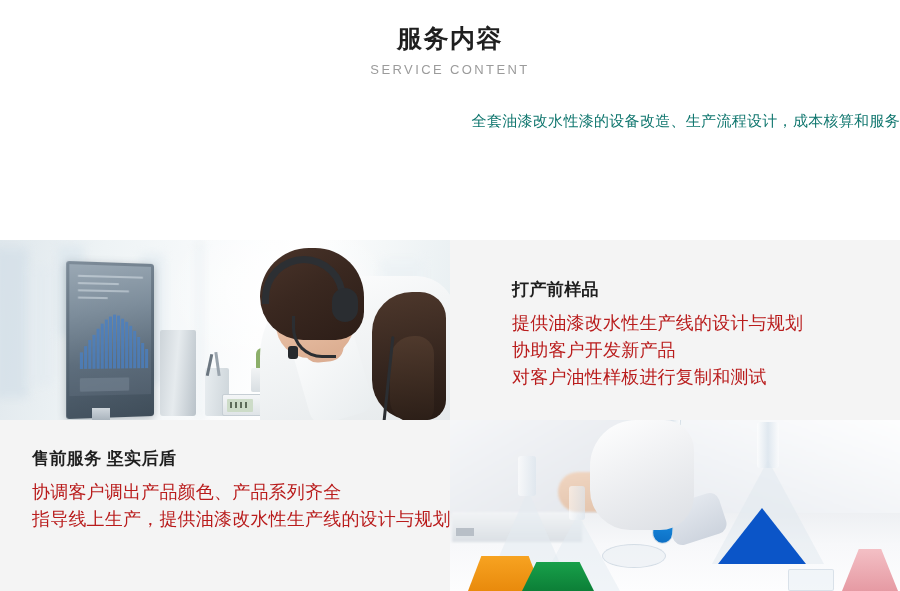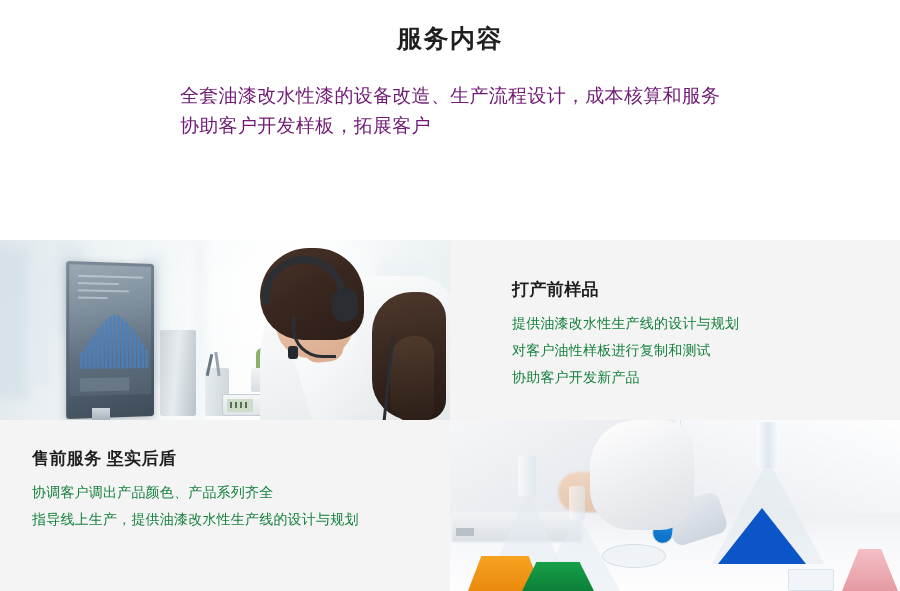--- a/index.html
+++ b/index.html
@@ -20,22 +20,22 @@
   }
   .header-sub {
     margin-top: 7px;
     font-size: 13px; color: #9b9b9b; font-weight: normal;
     letter-spacing: 2.4px; line-height: 18px;
   }
 
   
   .intro { margin-top: 27px; padding-left: 180px; }
   .intro-line {
-    font-size: 19px; color: #701a75; line-height: 30px;
-    letter-spacing: 0.3px; white-space: nowrap;
+    font-size: 15px; color: #0f766e; line-height: 30px;
+    letter-spacing: 0.3px; white-space: nowrap; text-align: right;
   }
 
   
   .grid {
     position: absolute; left: 0; top: 240px;
     width: 900px; height: 351px;
     display: grid;
     grid-template-columns: 450px 450px;
     grid-template-rows: 180px 171px;
   }
@@ -44,21 +44,21 @@
 
   .panel-inner-right { padding: 37px 20px 0 62px; }
   .panel-inner-left  { padding: 26px 20px 0 32px; }
 
   .panel-heading {
     font-size: 17px; font-weight: bold; color: #1f1f1f;
     line-height: 26px; letter-spacing: 0.4px; margin-bottom: 7px;
     white-space: nowrap;
   }
   .panel-line {
-    font-size: 14px; color: #15803d; line-height: 27px;
+    font-size: 18px; color: #b91c1c; line-height: 27px;
     letter-spacing: 0.2px; white-space: nowrap;
   }
 
   
   .photo-agent {
     background:
       radial-gradient(ellipse 160px 120px at 62% 28%, rgba(255,255,255,0.95), rgba(255,255,255,0) 70%),
       linear-gradient(100deg, #dfe7ec 0%, #eef3f5 22%, #f8fafb 45%, #ffffff 62%, #f4f7f8 80%, #e7eef1 100%);
   }
   
@@ -331,25 +331,25 @@
     border-radius: 2px;
   }
 </style>
 </head>
 <body>
 
 <div class="page">
 
   <div class="header">
     <div class="header-title">服务内容</div>
+    <div class="header-sub">SERVICE CONTENT</div>
   </div>
 
   <div class="intro">
     <div class="intro-line">全套油漆改水性漆的设备改造、生产流程设计，成本核算和服务</div>
-    <div class="intro-line">协助客户开发样板，拓展客户</div>
   </div>
 
   <div class="grid">
 
     <div class="cell photo-agent">
       <div class="agent-bg">
         <i class="sky-a"></i>
           <i class="sky-b"></i>
           <i class="sky-c"></i>
         <i class="sky-d"></i>
@@ -411,22 +411,22 @@
       <div class="headset-ear"></div>
       <div class="headset-arm"></div>
       <div class="headset-mic"></div>
       <div class="headset-cable"></div>
     </div>
 
     <div class="cell cell-text">
       <div class="panel-inner-right">
         <div class="panel-heading">打产前样品</div>
         <div class="panel-line">提供油漆改水性生产线的设计与规划</div>
+        <div class="panel-line">协助客户开发新产品</div>
         <div class="panel-line">对客户油性样板进行复制和测试</div>
-        <div class="panel-line">协助客户开发新产品</div>
       </div>
     </div>
 
     <div class="cell cell-text">
       <div class="panel-inner-left">
         <div class="panel-heading">售前服务 坚实后盾</div>
         <div class="panel-line">协调客户调出产品颜色、产品系列齐全</div>
         <div class="panel-line">指导线上生产，提供油漆改水性生产线的设计与规划</div>
       </div>
     </div>

